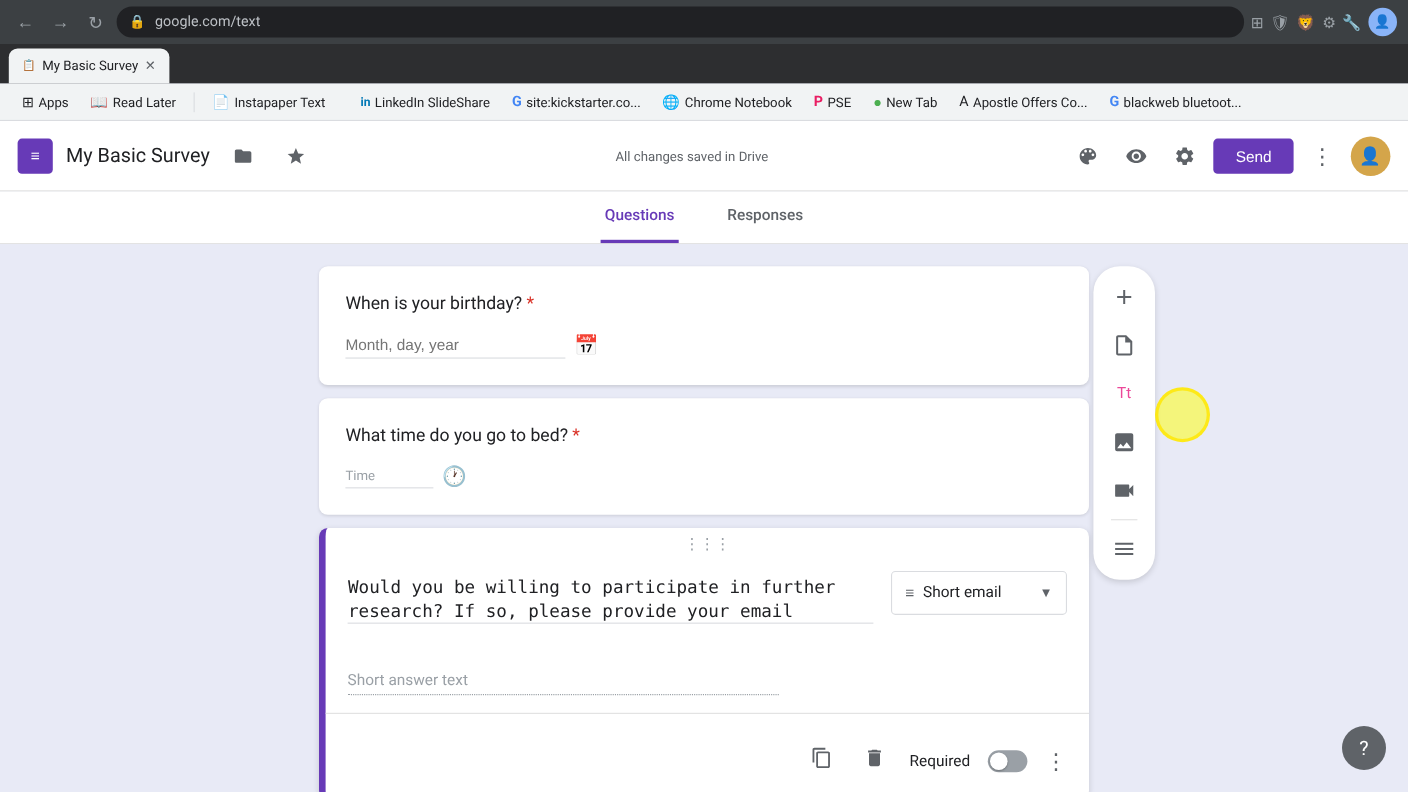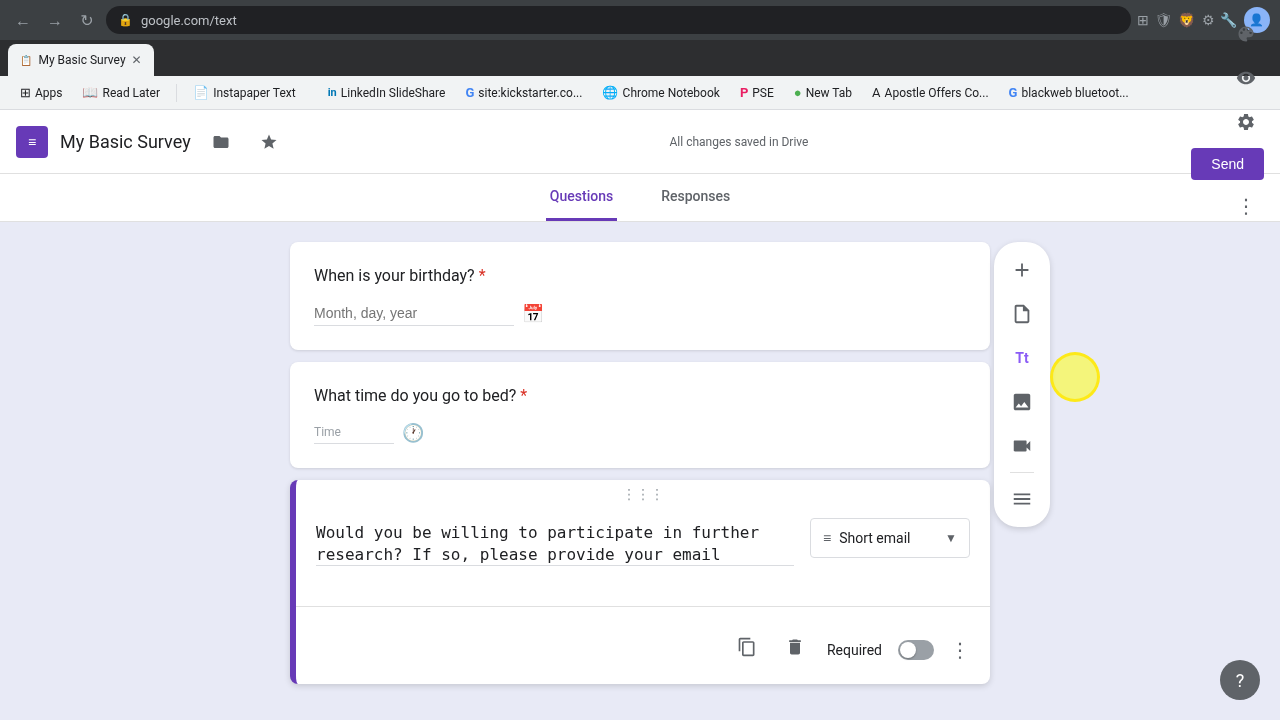--- a/index.html
+++ b/index.html
@@ -176,24 +176,23 @@
       justify-content: center;
     }
     .autosave-text {
       font-size: 12px;
       color: #5f6368;
       flex: 1;
       text-align: center;
     }
     .header-right {
       display: flex;
-      align-items: flex-end;
+      align-items: center;
       gap: 8px;
       margin-left: auto;
-      flex-direction: column;
     }
     .send-btn {
       background: #673ab7;
       color: white;
       border: none;
       border-radius: 4px;
       padding: 8px 20px;
       font-size: 14px;
       font-weight: 500;
       cursor: pointer;
@@ -423,22 +422,22 @@
       display: flex;
       align-items: center;
       justify-content: center;
       border-radius: 50%;
       cursor: pointer;
       color: #5f6368;
       font-size: 20px;
     }
     .sidebar-tool-text {
       font-size: 14px;
-      font-weight: 700;
-      color: #8b5cf6;
+      font-weight: 400;
+      color: #ec4899;
     }
     .sidebar-divider {
       width: 24px;
       height: 1px;
       background: #e0e0e0;
       margin: 2px auto;
     }
 
     
     .cursor-indicator {
@@ -612,20 +611,23 @@
       <div class="drag-handle">⋮⋮⋮</div>
       <div class="active-card-content">
         <div class="question-text-area">
           <textarea class="question-text-input" style="height: 48px; font-size: 16px; line-height: 1.4;">Would you be willing to participate in further research? If so, please provide your email address.</textarea>
         </div>
         <div class="answer-type-dropdown">
           <span class="answer-type-icon">≡</span>
           <span>Short email</span>
           <span class="dropdown-arrow">▼</span>
         </div>
+      </div>
+      <div style="padding: 0 20px;">
+        <div class="short-answer-placeholder">Short answer text</div>
       </div>
       <hr class="divider-line">
       <div class="card-footer">
         <div class="footer-icon-btn">
           <svg width="20" height="20" viewBox="0 0 24 24" fill="#5f6368">
               <path d="M16 1H4c-1.1 0-2 .9-2 2v14h2V3h12V1zm3 4H8c-1.1 0-2 .9-2 2v14c0 1.1.9 2 2 2h11c1.1 0 2-.9 2-2V7c0-1.1-.9-2-2-2zm0 16H8V7h11v14z"></path>
             </svg>
         </div>
         <div class="footer-icon-btn">
           <svg width="20" height="20" viewBox="0 0 24 24" fill="#5f6368">

